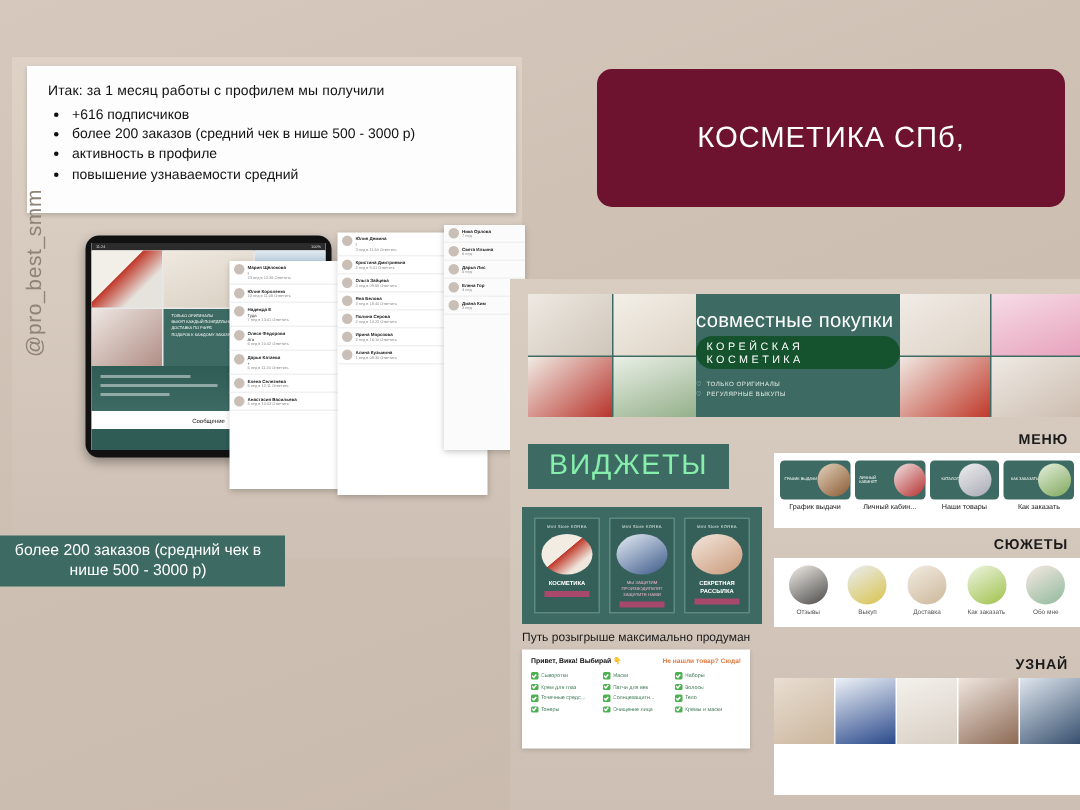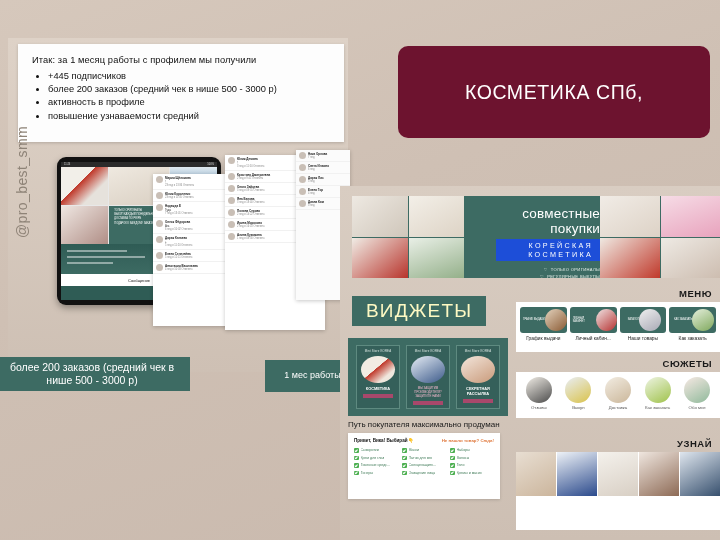--- a/index.html
+++ b/index.html
@@ -86,36 +86,36 @@
   
   .cover{position:absolute;left:352px;top:196px;width:368px;height:82px;
     background:#3d6b63;display:flex;overflow:hidden;}
   .cover-imgs{width:112px;display:grid;grid-template-columns:1fr 1fr;
     grid-template-rows:1fr 1fr;gap:1px;}
   .ci{background:#ddd;}
   .ci1{background:linear-gradient(140deg,#eee9e2,#cfc6ba);}
   .ci2{background:linear-gradient(150deg,#f3efe8,#ddd3c5);}
   .ci3{background:linear-gradient(140deg,#f0ece5,#b8342c);}
   .ci4{background:linear-gradient(160deg,#e9efe6,#94b08a);}
-  .cover-txt{flex:1;padding:10px 0 0 32px;text-align:right;}
+  .cover-txt{flex:1;padding:10px 0 0 0;}
   .cover-h{font-size:13.5px;color:#fff;letter-spacing:.2px;}
-  .cover-sub{display:inline-block;margin-top:3px;background:#1d4ed8;color:#fff;
-    font-size:7.2px;letter-spacing:2.3px;padding:2px 7px;}
+  .cover-sub{display:inline-block;margin-top:3px;background:#14532d;color:#fff;
+    font-size:7.2px;letter-spacing:2.3px;padding:2px 7px;border-radius:11px;}
   .cover-list{margin:5px 0 0;padding:0;list-style:none;}
   .cover-list li{font-size:4.1px;color:#e6efe9;line-height:7px;letter-spacing:.35px;}
   .cover-list li::before{content:"\2661";margin-right:3px;color:#cfe0d8;}
   .cover-right{width:120px;display:grid;grid-template-columns:1fr 1fr;gap:1px;}
   .cr1{background:linear-gradient(150deg,#f1ece6,#ddd2c6);}
   .cr2{background:linear-gradient(160deg,#f6dce6,#e8a3bd);}
   .cr3{background:linear-gradient(140deg,#efe9e2,#c0392b);}
   .cr4{background:linear-gradient(150deg,#eeeae4,#cdbdb0);}
 
   
   .widgets-tag{position:absolute;left:352px;top:296px;background:#3d6b63;
-    color:#fef9c3;font-size:19px;padding:4px 14px;letter-spacing:1.2px;}
+    color:#86efac;font-size:19px;padding:4px 14px;letter-spacing:1.2px;}
   .widgets-box{position:absolute;left:348px;top:338px;width:160px;height:78px;
     background:#3d6b63;display:flex;align-items:center;justify-content:space-around;
     padding:0 5px;box-sizing:border-box;}
   .wcard{width:44px;height:64px;background:#35605a;border:1px solid #5e8a80;
     display:flex;flex-direction:column;align-items:center;padding-top:3px;
     box-sizing:border-box;}
   .wbrand{font-size:2.8px;color:#dfeae6;letter-spacing:.2px;}
   .wimg{width:34px;height:27px;border-radius:50%;margin-top:3px;}
   .wi1{background:linear-gradient(140deg,#f2ece3 45%,#c0392b 46%,#efe7dd 75%);}
   .wi2{background:linear-gradient(150deg,#e6edf5,#3c5a8a);}
@@ -193,21 +193,21 @@
 </head>
 <body>
 
 <div id="stage">
 
   <div class="left-panel"></div>
 
   <div class="results-card">
     <div class="results-title">Итак: за 1 месяц работы с профилем мы получили</div>
     <ul class="results-list">
-      <li>+445 подписчиков</li>
+      <li>+616 подписчиков</li>
       <li>более 200 заказов (средний чек в нише 500 - 3000 р)</li>
       <li>активность в профиле</li>
       <li>повышение узнаваемости средний</li>
     </ul>
   </div>
 
   <div class="vhandle">@pro_best_smm</div>
 
   <div class="tablet">
     <div class="tablet-screen">
@@ -396,21 +396,20 @@
     <div class="crow">
       <div class="cav"></div>
       <div class="cbody">
         <div class="cname">Диана Ким</div>
         <div class="cmeta">3 нед</div>
       </div>
     </div>
   </div>
 
   <div class="callout callout-a">более 200 заказов (средний чек в нише 500 - 3000 р)</div>
-  <div class="callout callout-b">1 мес работы</div>
 
   <div class="maroon">
     <div>КОСМЕТИКА СПб,</div>
   </div>
 
   <div class="mid-panel"></div>
 
   <div class="cover">
     <div class="cover-imgs">
       <div class="ci ci1"></div>
@@ -450,21 +449,21 @@
       <div class="wbar"></div>
     </div>
     <div class="wcard">
       <div class="wbrand">Mint Store KOREA</div>
       <div class="wimg wi3"></div>
       <div class="wlabel">СЕКРЕТНАЯ РАССЫЛКА</div>
       <div class="wbar"></div>
     </div>
   </div>
 
-  <div class="path-title">Путь покупателя максимально продуман</div>
+  <div class="path-title">Путь розыгрыше максимально продуман</div>
   <div class="chat-card">
     <div class="chat-top">
       <div class="chat-greet">Привет, Вика! Выбирай 👇</div>
       <div class="chat-link">Не нашли товар? Сюда!</div>
     </div>
     <div class="chat-grid">
       <div class="chat-item">
           <span class="chk"></span>
           <span>Сыворотки</span>
         </div>

